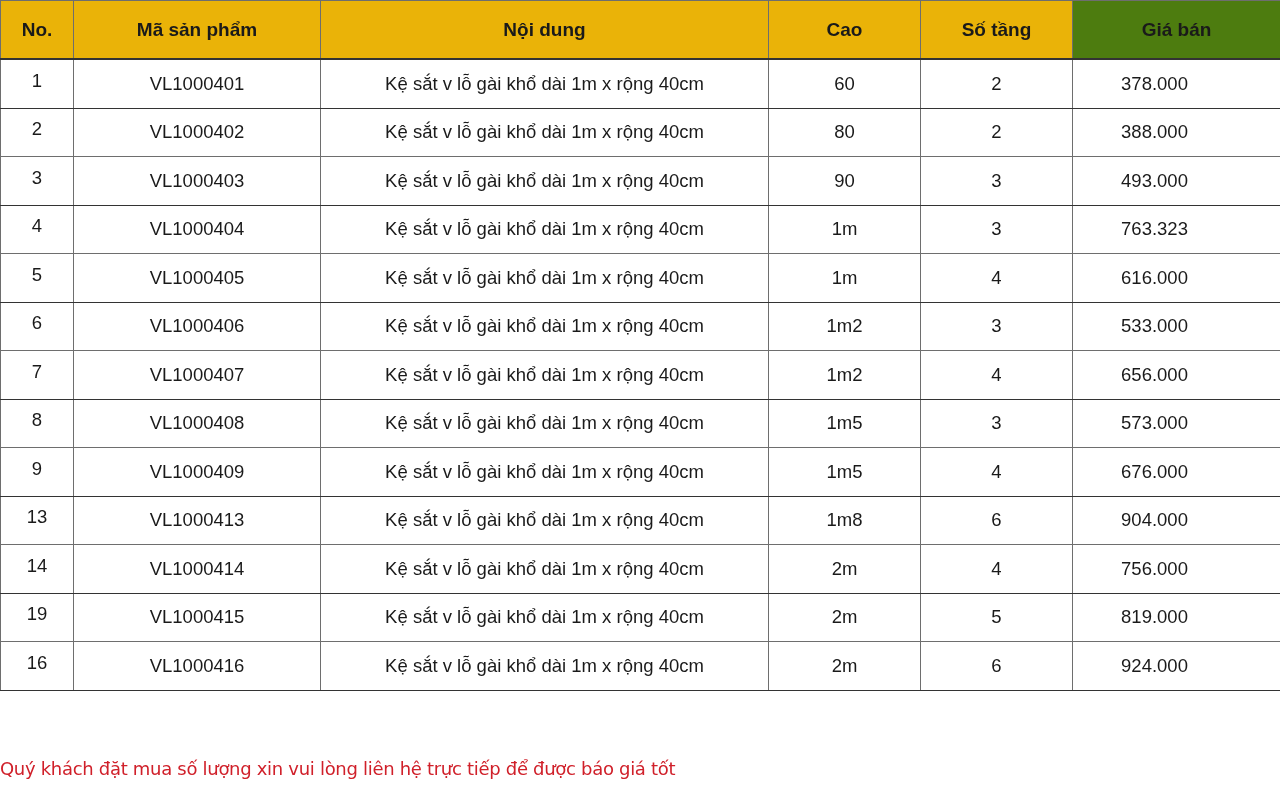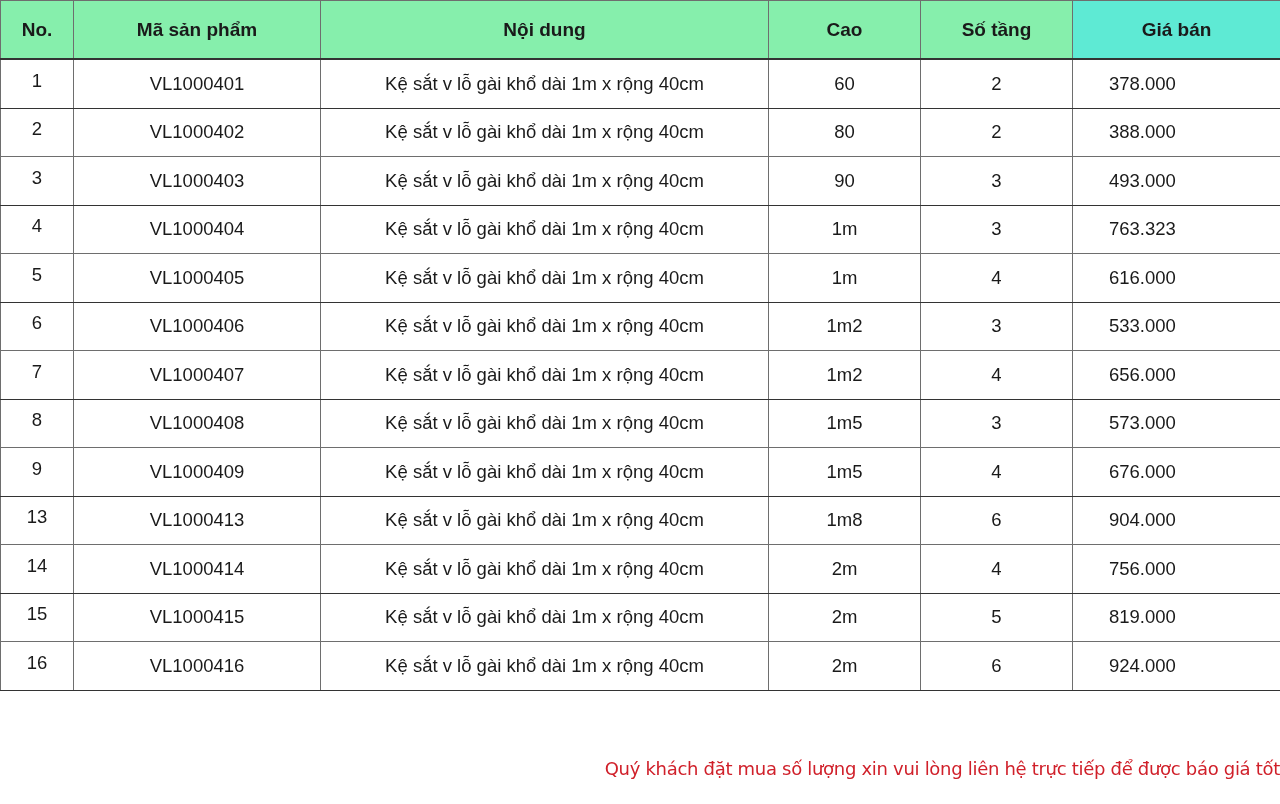--- a/index.html
+++ b/index.html
@@ -7,28 +7,28 @@
          font-family: "Liberation Sans", sans-serif; color: #1a1a1a; }
   table.price { position: absolute; left: 0; top: 0; width: 1280px;
                 border-collapse: collapse; table-layout: fixed; }
   table.price col.c0 { width: 73px; }
   table.price col.c1 { width: 247px; }
   table.price col.c2 { width: 448px; }
   table.price col.c3 { width: 152px; }
   table.price col.c4 { width: 152px; }
   table.price col.c5 { width: 208px; }
   th, td { border: 1px solid #6e6e6e; padding: 0; text-align: center; }
-  th { height: 57px; background: #86efac; font-weight: bold; font-size: 19px; color: #1a1a1a; }
-  th.price-h { background: #5eead4; }
+  th { height: 57px; background: #eab308; font-weight: bold; font-size: 19px; color: #1a1a1a; }
+  th.price-h { background: #4d7c0f; }
   thead tr { border-bottom: 2px solid #333; }
   td { height: 41.5px; font-size: 18.5px; background: #fff; }
   td.no { padding-bottom: 6px; }
-  td.price-c { text-align: left; padding-right: 44px; padding-left: 36px; }
+  td.price-c { text-align: center; padding-right: 44px; }
   tbody tr:nth-child(odd) td { border-bottom-color: #333; }
-  .note { position: absolute; top: 758px; left: 0; width: 1280px; text-align: right;
+  .note { position: absolute; top: 758px; left: 0; width: 1280px; text-align: left;
           color: #d0202a; font-size: 18px; font-family: "DejaVu Sans", sans-serif; letter-spacing: -0.3px; }
 </style>
 </head>
 <body>
 
 <table class="price">
   <colgroup>
     <col class="c0">
       <col class="c1">
       <col class="c2">
@@ -129,21 +129,21 @@
       </tr>
       <tr>
         <td class="no">14</td>
         <td>VL1000414</td>
         <td>Kệ sắt v lỗ gài khổ dài 1m x rộng 40cm</td>
         <td>2m</td>
         <td>4</td>
         <td class="price-c">756.000</td>
       </tr>
       <tr>
-        <td class="no">15</td>
+        <td class="no">19</td>
         <td>VL1000415</td>
         <td>Kệ sắt v lỗ gài khổ dài 1m x rộng 40cm</td>
         <td>2m</td>
         <td>5</td>
         <td class="price-c">819.000</td>
       </tr>
       <tr>
         <td class="no">16</td>
         <td>VL1000416</td>
         <td>Kệ sắt v lỗ gài khổ dài 1m x rộng 40cm</td>

